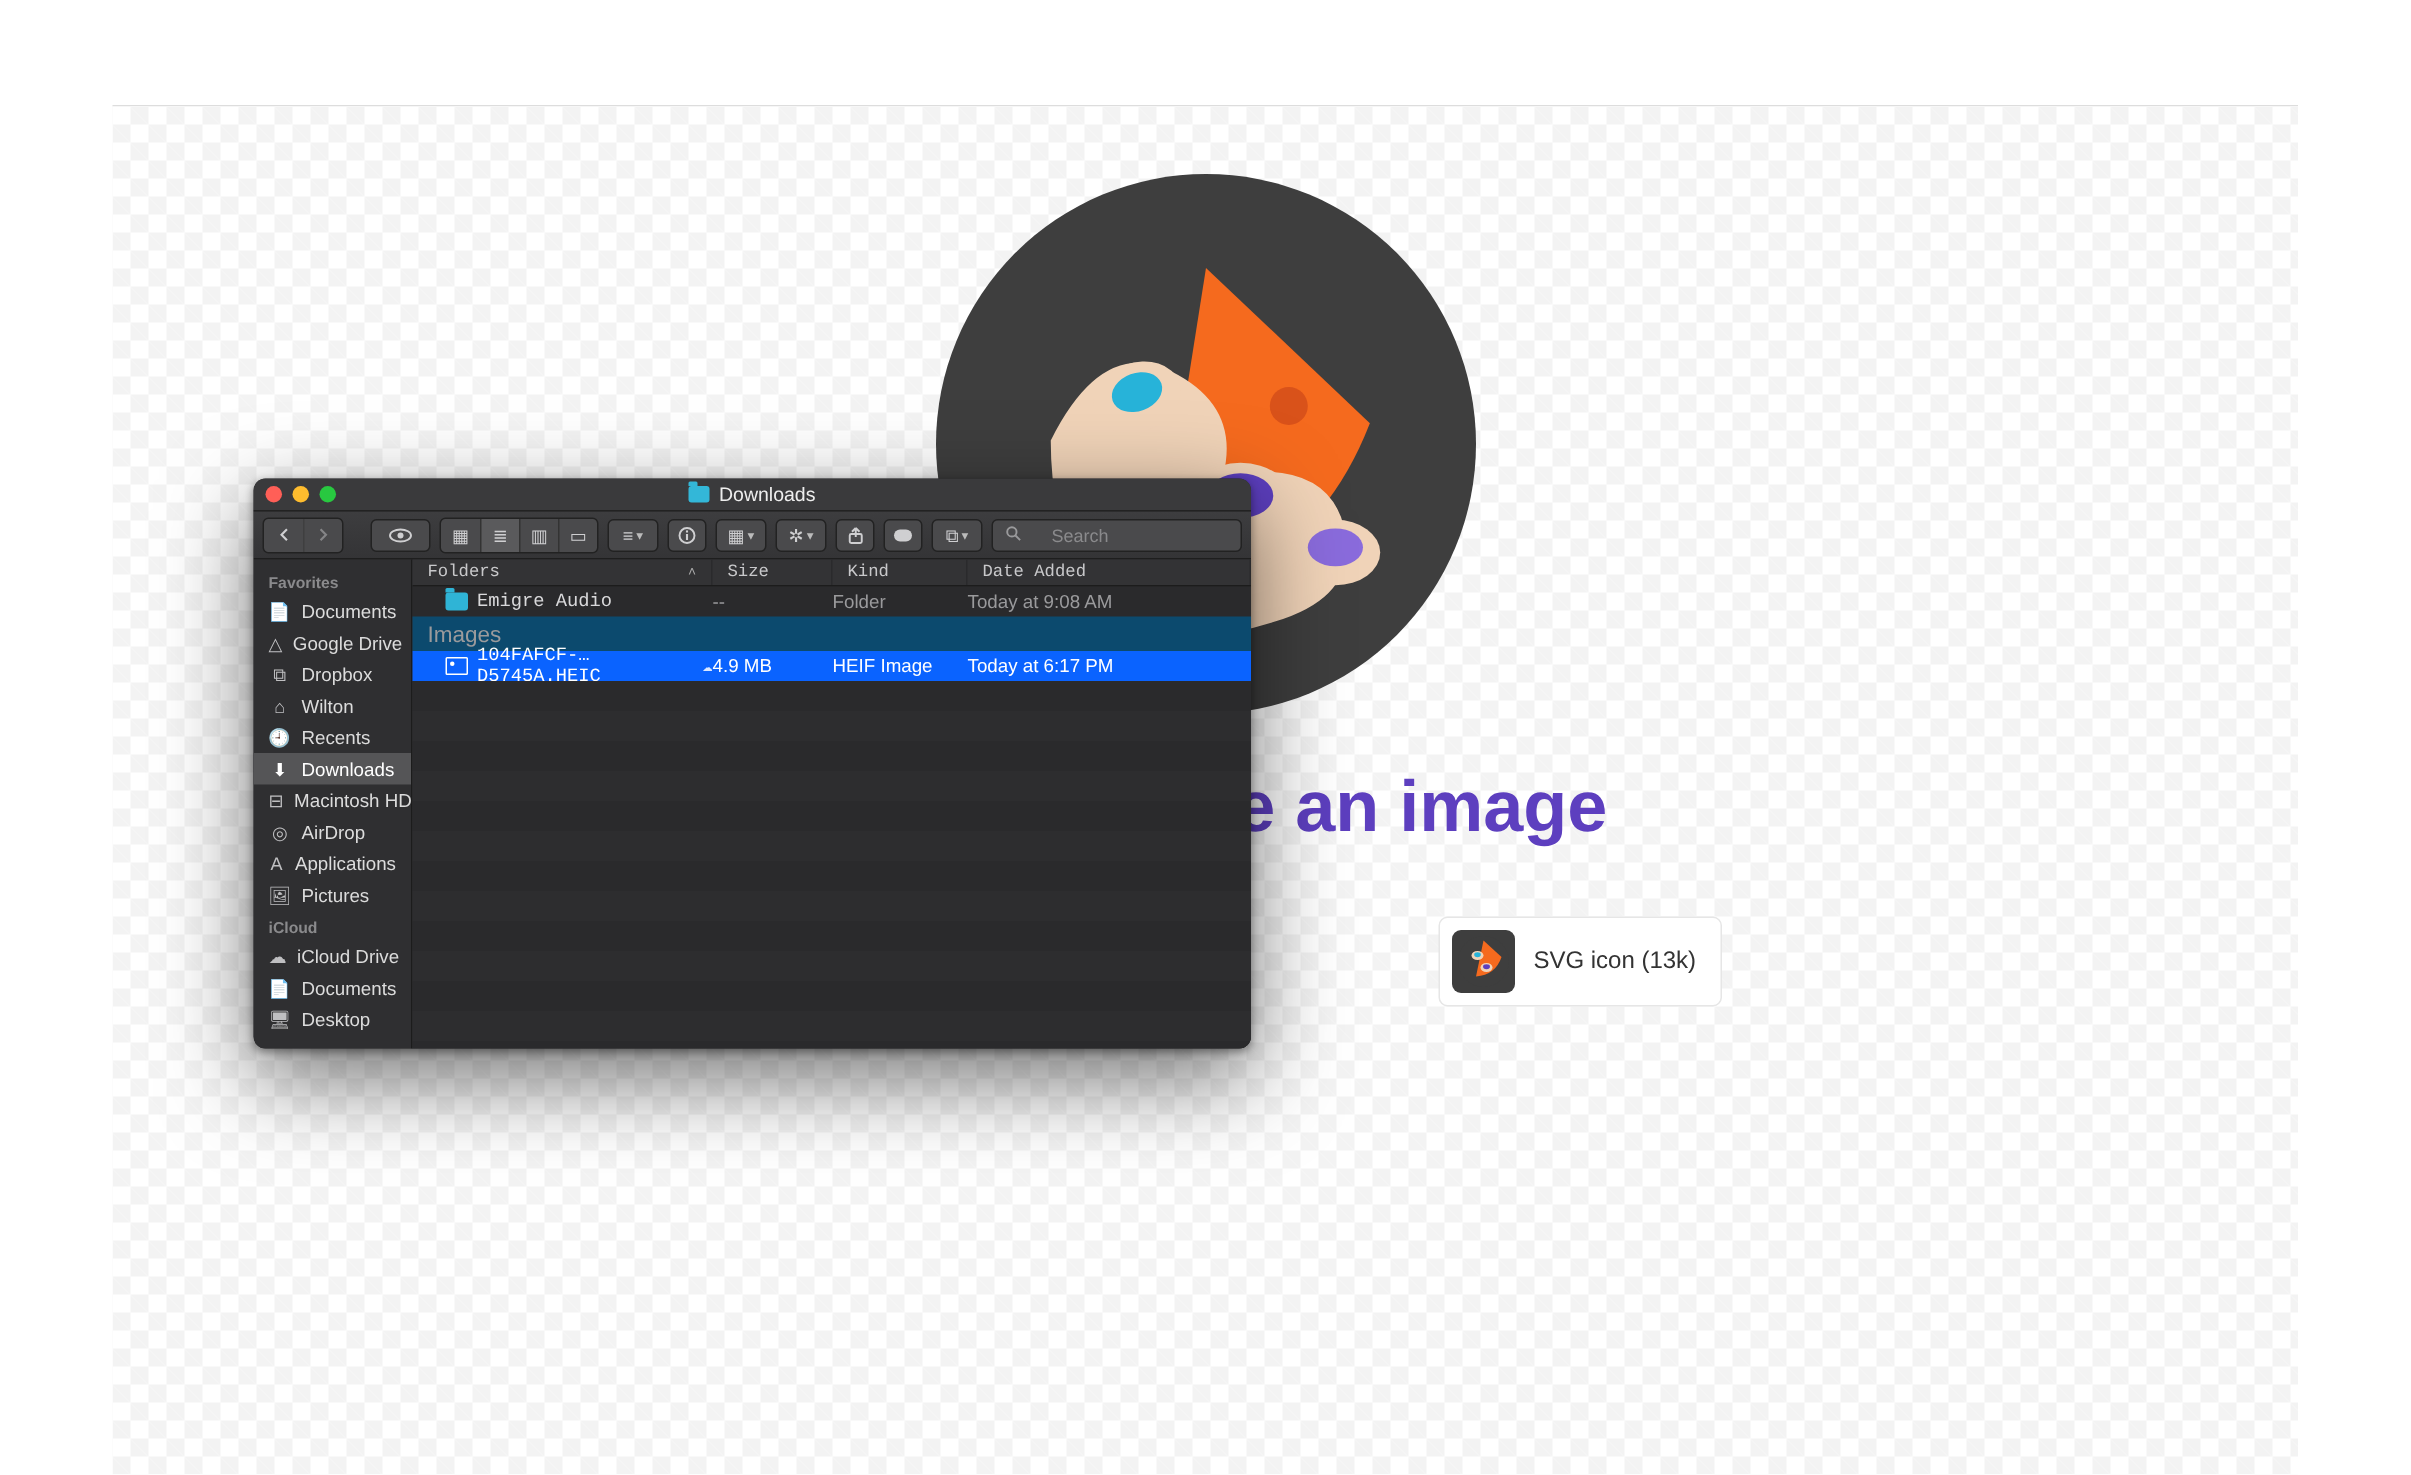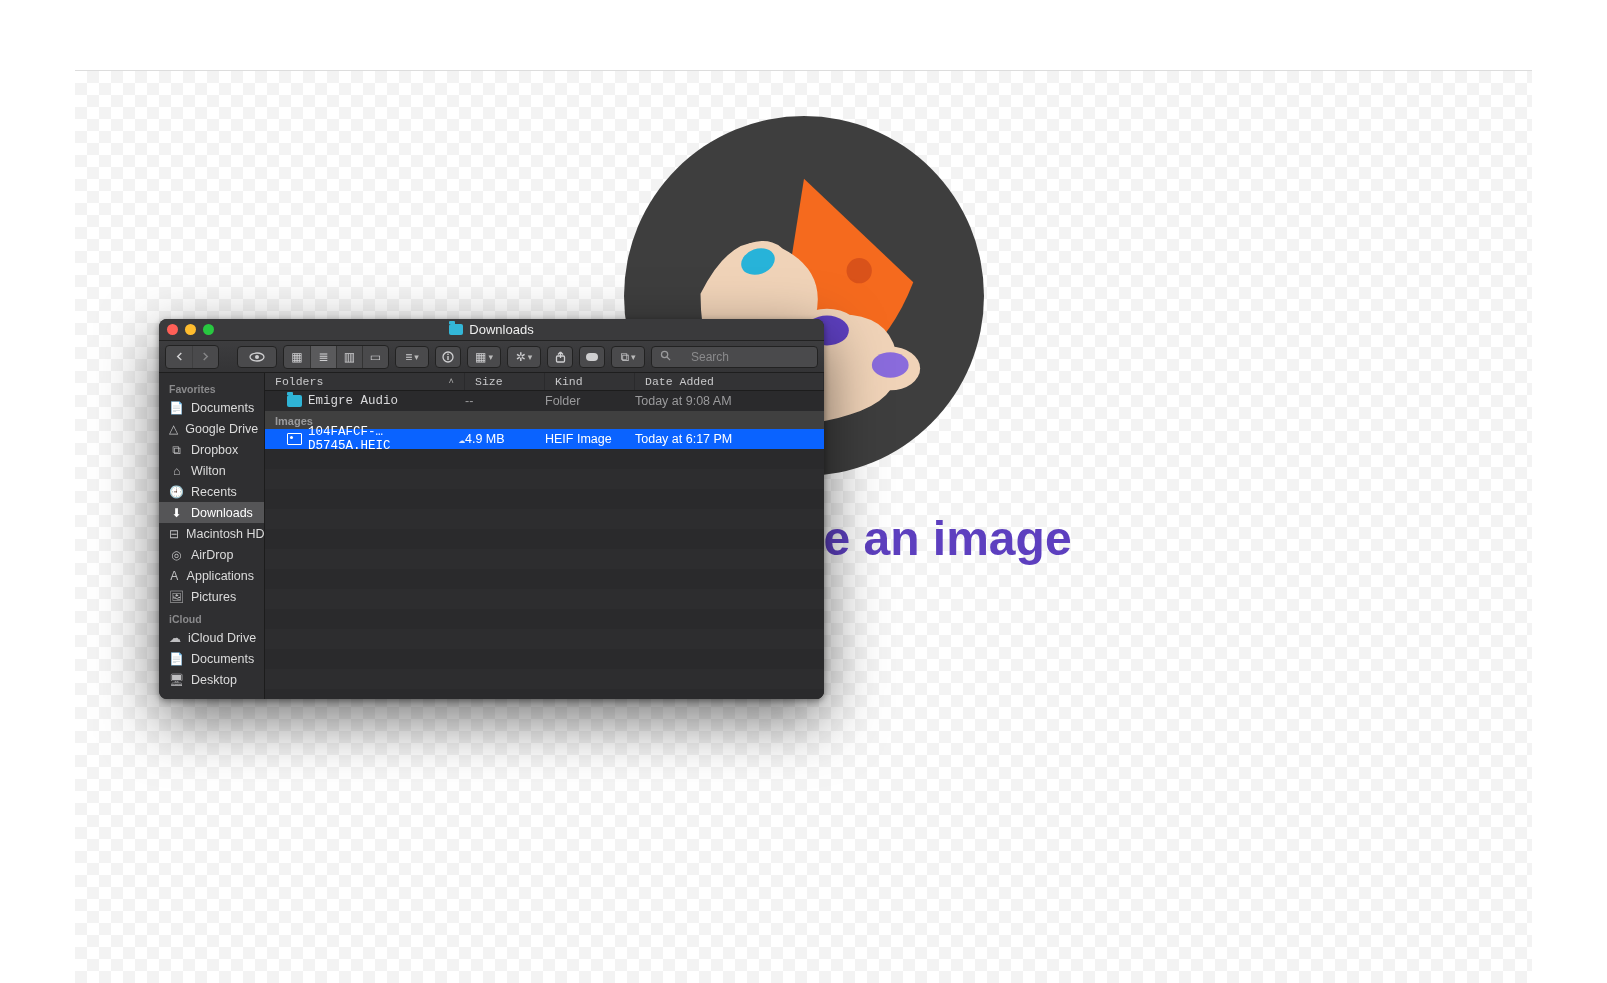--- a/index.html
+++ b/index.html
@@ -69,21 +69,21 @@
   }
   .footer-links a {
     color: #5d3fbf;
     text-decoration: none;
   }
   .footer-sep { color: #bbb; margin: 0 8px; }
 
   
   .finder {
     position: absolute;
-    top: 319px; left: 159px;
+    top: 319px; left: 169px;
     width: 665px; height: 380px;
     background: #2a2a2c;
     border-radius: 8px;
     box-shadow: 0 20px 60px rgba(0,0,0,.55), 0 2px 6px rgba(0,0,0,.4);
     color: #ddd;
     font-size: 12.5px;
     overflow: hidden;
     display: flex;
     flex-direction: column;
   }
@@ -215,24 +215,23 @@
     font-family: Liberation Mono, monospace;
   }
   .c-name { flex: 0 0 200px; display:flex; align-items:center; }
   .c-size { flex: 0 0 80px; text-align: left; }
   .c-kind { flex: 0 0 90px; }
   .c-date { flex: 1; }
   .sort-ind { margin-left: auto; font-size: 9px; color: #aaa; }
 
   .group-label {
     color: #9a9a9c;
-    font-size: 11px;
+    font-size: 15px;
     padding: 4px 10px 2px;
-    background: #404040;
-    font-weight: bold;
+    background: #0c4a6e;
   }
   .row {
     display: flex;
     align-items: center;
     font-size: 12.5px;
     height: 20px;
     color: #d9d9db;
   }
   .row .c-name { padding-left: 22px; display:flex; align-items:center; gap:6px;font-family:Liberation Mono, monospace; }
   .row.selected {
@@ -291,20 +290,33 @@
         <ellipse cx="205" cy="185" rx="26" ry="19" fill="#f0d3b8"></ellipse>
         <ellipse cx="205" cy="182" rx="16" ry="11" fill="#8a6bdc"></ellipse>
         <ellipse cx="95" cy="200" rx="22" ry="16" fill="#f0d3b8"></ellipse>
         <ellipse cx="95" cy="197" rx="13" ry="9" fill="#5d3fbf"></ellipse>
       </svg>
     </div>
   </div>
 
   <h1 class="drop-heading">Drop or Paste an image</h1>
 
+  <div class="example-chip">
+    <span class="thumb">
+      <svg width="36" height="36" viewBox="0 0 36 36">
+        <circle cx="18" cy="18" r="17" fill="#3e3e3e"></circle>
+        <path d="M18 4 L30 15 Q26 27 13 28 Z" fill="#f56a1e"></path>
+        <ellipse cx="14" cy="14" rx="4" ry="3" fill="#f0d3b8"></ellipse>
+        <ellipse cx="14" cy="13.5" rx="2.2" ry="1.6" fill="#27b3d9"></ellipse>
+        <ellipse cx="20" cy="22" rx="4" ry="3" fill="#f0d3b8"></ellipse>
+        <ellipse cx="20" cy="21.5" rx="2.3" ry="1.6" fill="#5d3fbf"></ellipse>
+      </svg>
+    </span>
+    <span>SVG icon (13k)</span>
+  </div>
 
 
 </div>
 
 <div class="finder">
 
   <div class="finder-titlebar">
     <div class="traffic-lights">
       <span class="tl tl-close"></span>
       <span class="tl tl-min"></span>

